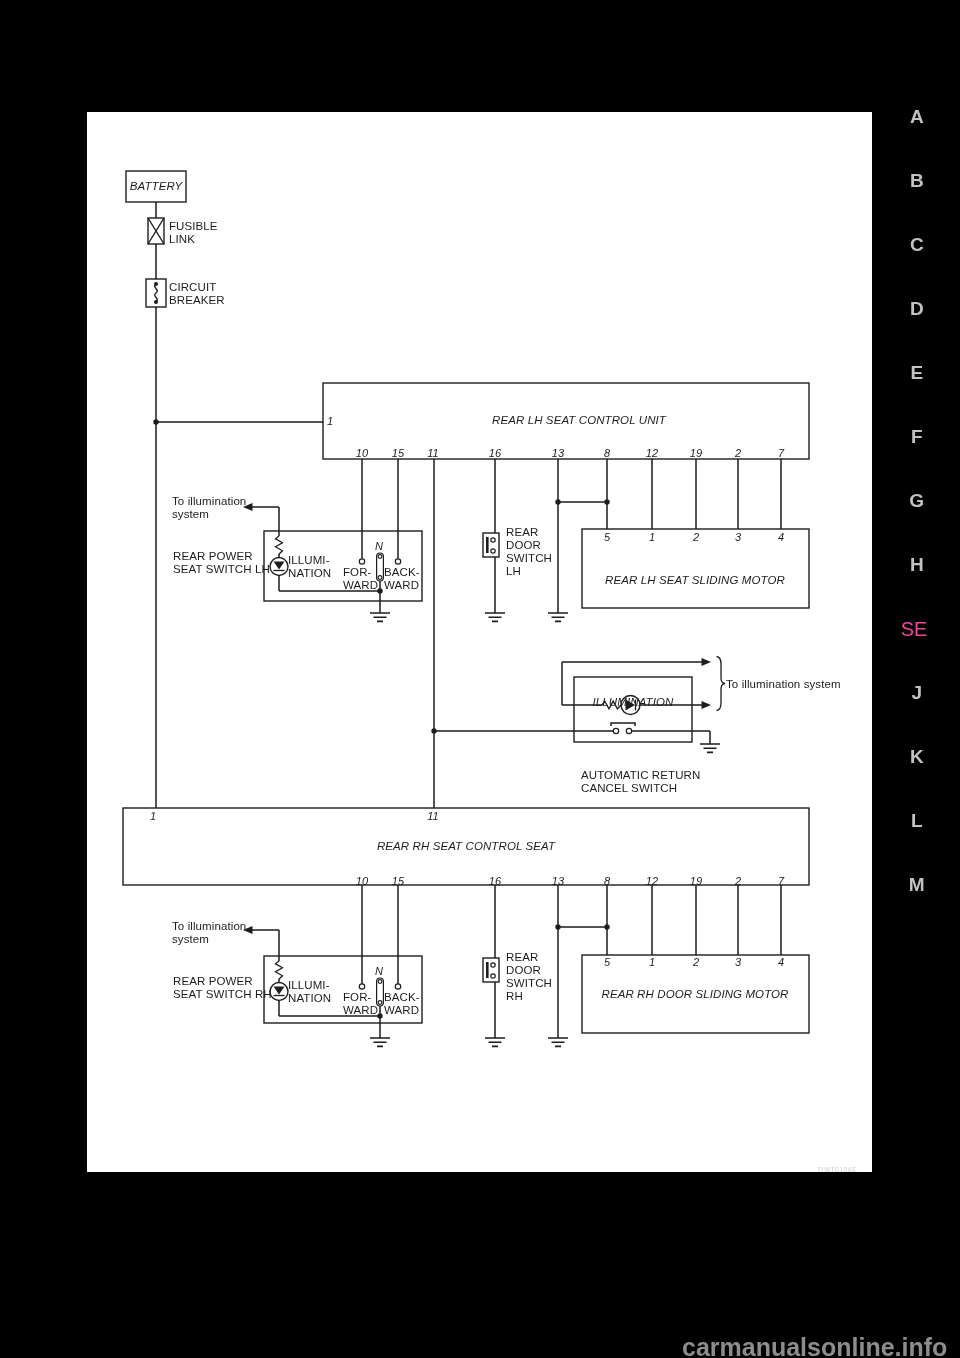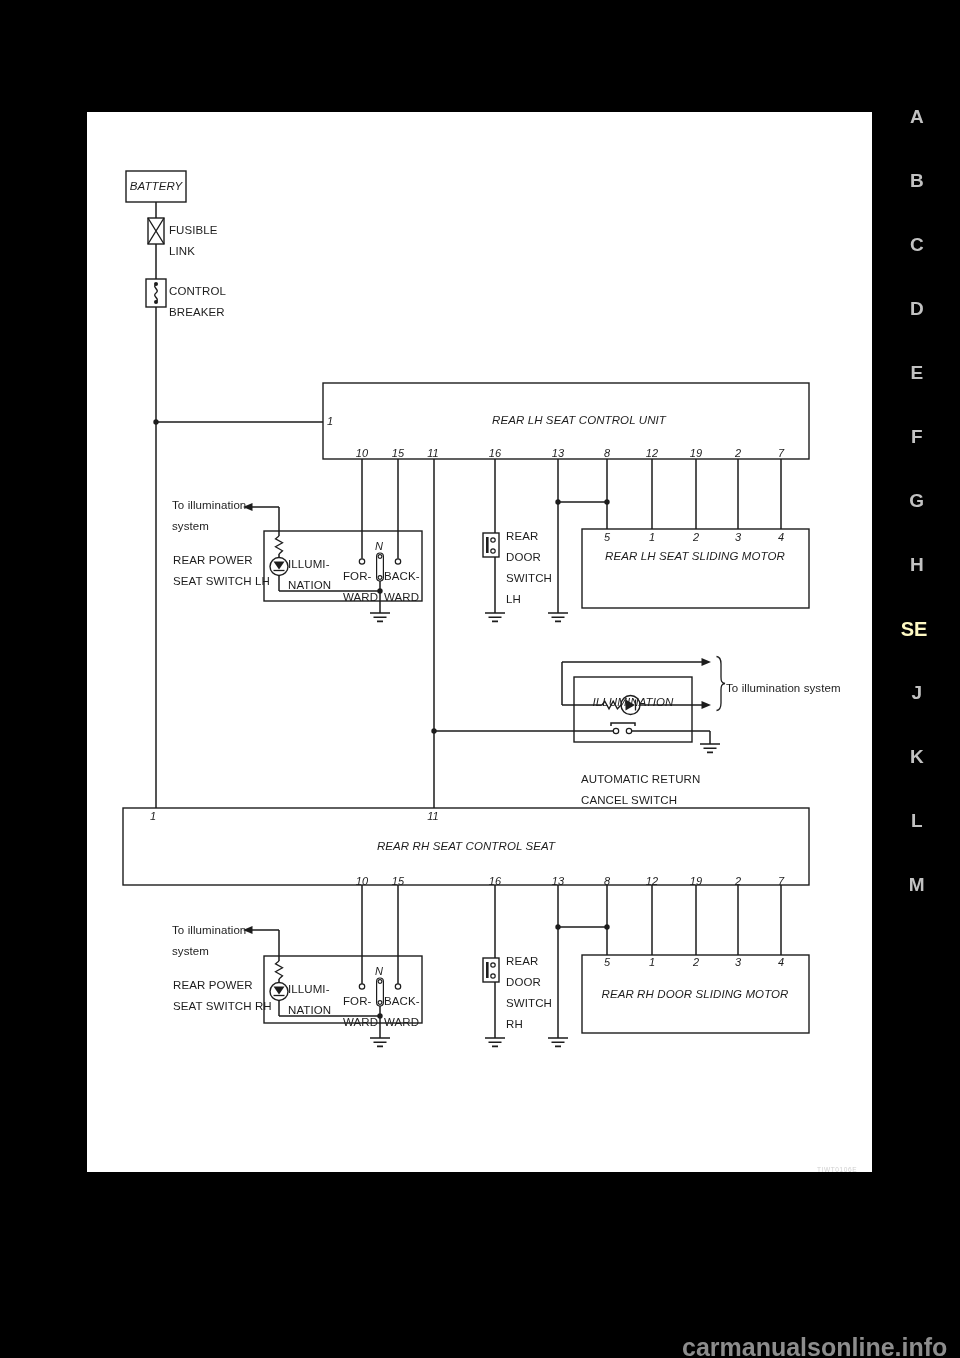--- a/index.html
+++ b/index.html
@@ -1,22 +1,22 @@
 <!DOCTYPE html>
 <html><head>
 <meta charset="utf-8">
 <style>
   html,body{margin:0;padding:0;background:#000;}
   body{width:960px;height:1358px;position:relative;font-family:"Liberation Sans",sans-serif;overflow:hidden;}
   svg.diagram{position:absolute;left:0;top:0;}
-  .lbl{position:absolute;color:#1d1d1d;font-size:11.5px;line-height:21px;white-space:pre-line;letter-spacing:.1px;}
+  .lbl{position:absolute;color:#1d1d1d;font-size:11.5px;line-height:13px;white-space:pre-line;letter-spacing:.1px;}
   .c{transform:translate(-50%,-50%);white-space:nowrap;line-height:12px;font-style:italic;}
   .pin{font-size:11px;}
   .sideletter{position:absolute;color:#c2c2c2;font-weight:bold;font-size:19px;transform:translate(-50%,-50%);letter-spacing:.5px;}
-  .sideletter.se{font-weight:700;color:#fef9c3;font-size:20px;letter-spacing:0;}
+  .sideletter.se{font-weight:400;color:#ec4899;font-size:20px;letter-spacing:0;}
   .watermark{position:absolute;left:682px;top:1333px;color:#8d8d8d;font-weight:bold;font-size:25px;letter-spacing:0;white-space:nowrap;}
   .diagcode{position:absolute;left:817px;top:1166px;color:#d0d0d0;font-size:6.5px;letter-spacing:.6px;white-space:nowrap;}
 </style>
 </head>
 <body>
 
 <svg class="diagram" width="960" height="1358" viewBox="0 0 960 1358">
 
   <rect x="87" y="112" width="785" height="1060" fill="#ffffff"></rect>
 
@@ -116,21 +116,21 @@
     <path d="M711,662 L701.5,658 L701.5,666 Z"></path>
     <path d="M711,705 L701.5,701 L701.5,709 Z"></path>
   </g>
 
   <path d="M716.5,656.5 C720.5,657 721,660 721,664 L721,677 C721,681 721.5,683 725,683.5 C721.5,684 721,686 721,690 L721,703 C721,707 720.5,710 716.5,710.5" stroke="#1d1d1d" stroke-width="1.3" fill="none"></path>
 </svg>
 
 <div class="lbl c" style="left:156px;top:186px;">BATTERY</div>
 <div class="lbl" style="left:169px;top:220px;">FUSIBLE
 LINK</div>
-<div class="lbl" style="left:169px;top:281px;">CONTROL
+<div class="lbl" style="left:169px;top:281px;">CIRCUIT
 BREAKER</div>
 
 <div class="lbl c" style="left:566px;top:420px;margin-left:13px;">REAR LH SEAT CONTROL UNIT</div>
 <div class="lbl c pin" style="left:330px;top:421px;">1</div>
 <div class="lbl c pin" style="left:362px;top:453px;">10</div>
 <div class="lbl c pin" style="left:398px;top:453px;">15</div>
 <div class="lbl c pin" style="left:433px;top:453px;">11</div>
 <div class="lbl c pin" style="left:495px;top:453px;">16</div>
 <div class="lbl c pin" style="left:558px;top:453px;">13</div>
 <div class="lbl c pin" style="left:607px;top:453px;">8</div>
@@ -147,21 +147,21 @@
 NATION</div>
 <div class="lbl c pin" style="left:379px;top:546px;">N</div>
 <div class="lbl" style="left:343px;top:566px;">FOR-
 WARD</div>
 <div class="lbl" style="left:384px;top:566px;">BACK-
 WARD</div>
 <div class="lbl" style="left:506px;top:526px;">REAR
 DOOR
 SWITCH
 LH</div>
-<div class="lbl c" style="left:695px;top:556px;">REAR LH SEAT SLIDING MOTOR</div>
+<div class="lbl c" style="left:695px;top:580px;">REAR LH SEAT SLIDING MOTOR</div>
 <div class="lbl c pin" style="left:607px;top:537px;">5</div>
 <div class="lbl c pin" style="left:652px;top:537px;">1</div>
 <div class="lbl c pin" style="left:696px;top:537px;">2</div>
 <div class="lbl c pin" style="left:738px;top:537px;">3</div>
 <div class="lbl c pin" style="left:781px;top:537px;">4</div>
 
 <div class="lbl c" style="left:633px;top:702px;">ILLUMINATION</div>
 <div class="lbl" style="left:726px;top:678px;white-space:nowrap;">To illumination system</div>
 <div class="lbl" style="left:581px;top:769px;">AUTOMATIC RETURN
 CANCEL SWITCH</div>

